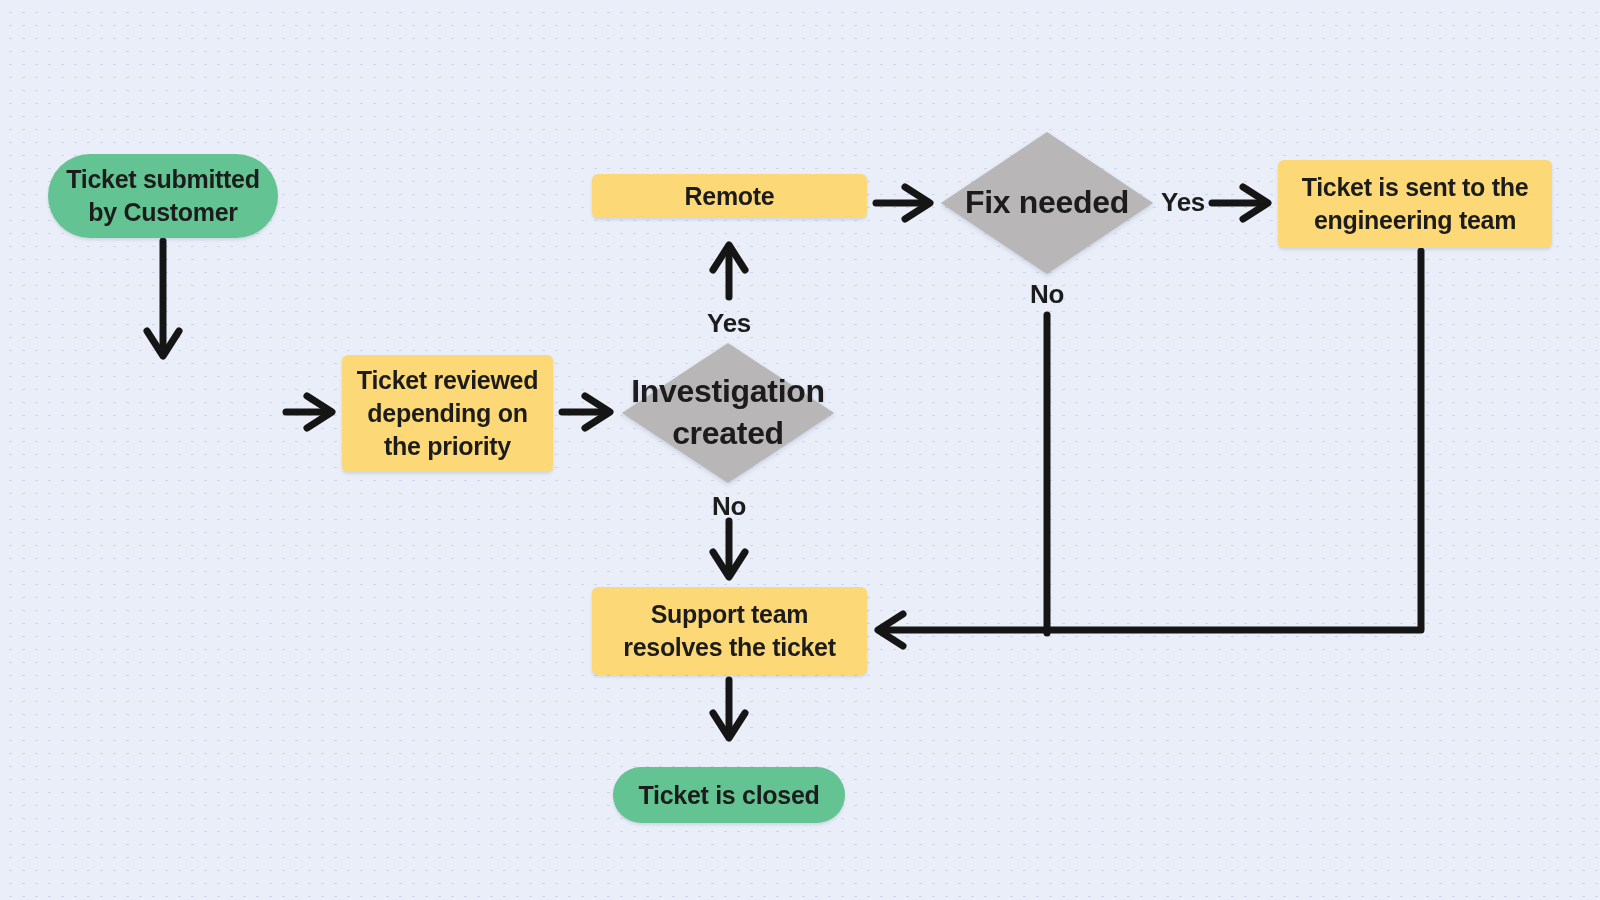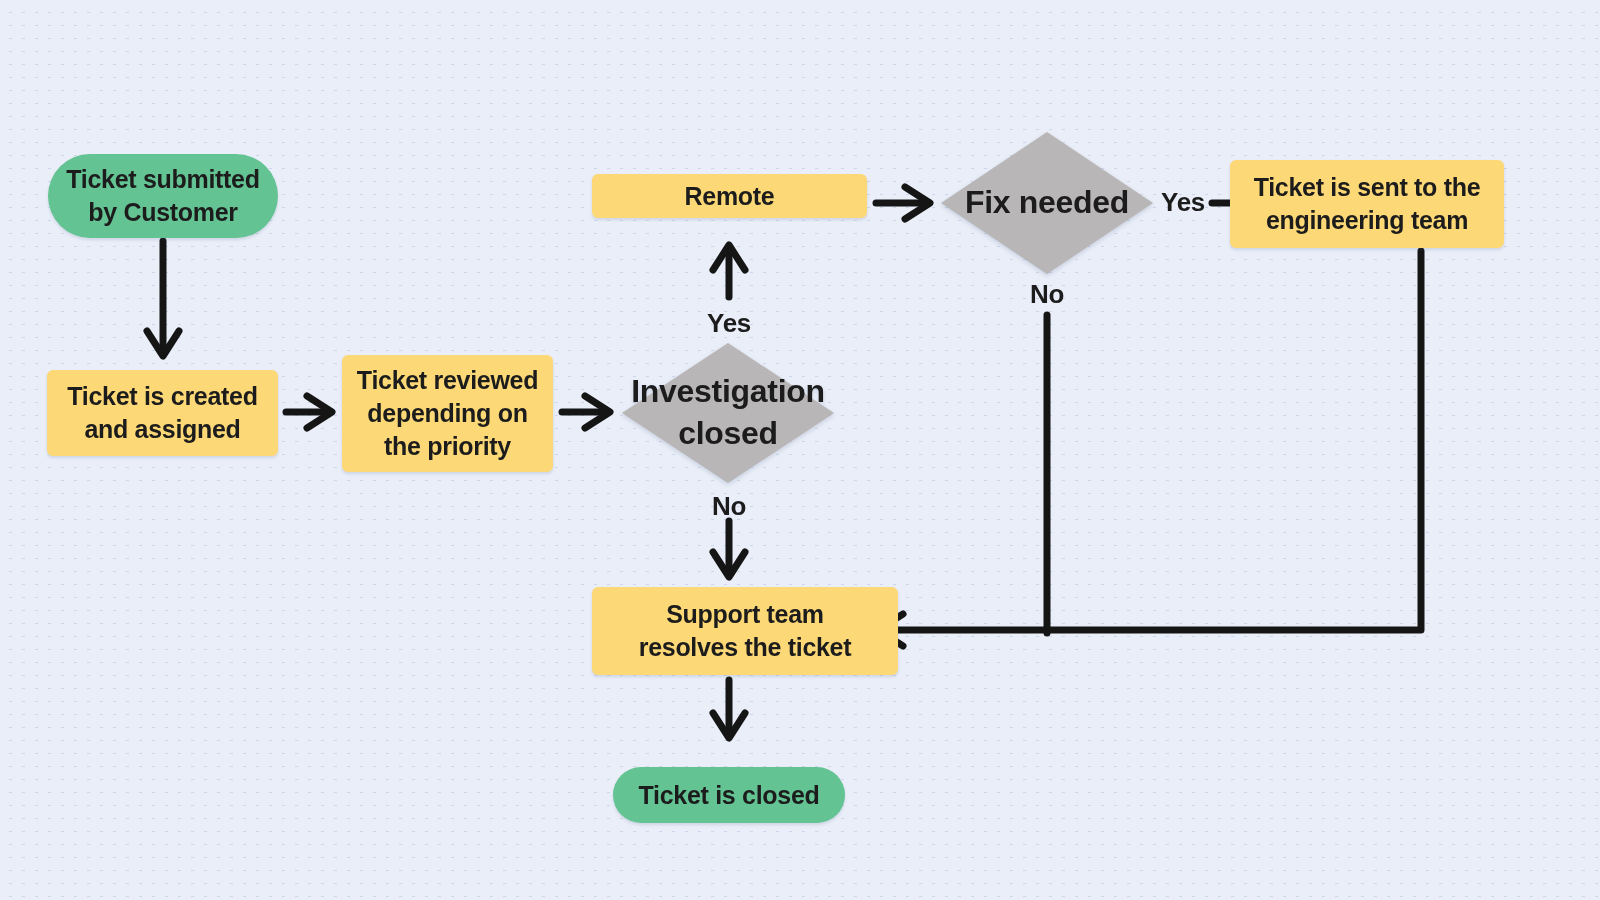--- a/index.html
+++ b/index.html
@@ -78,22 +78,22 @@
     color: var(--text, #151515);
     white-space: nowrap;
   }
   
   #n-submitted   { left: 48px;   top: 154px; width: 230px; height: 84px;  border-radius: 42px; }
   #n-created     { left: 47px;   top: 370px; width: 231px; height: 86px; }
   #n-reviewed    { left: 342px;  top: 355px; width: 211px; height: 117px; }
   #n-investigation { left: 622px; top: 343px; width: 212px; height: 140px; }
   #n-remote      { left: 592px;  top: 174px; width: 275px; height: 44px; }
   #n-fix         { left: 941px;  top: 132px; width: 212px; height: 142px; }
-  #n-sent        { left: 1230px; top: 160px; width: 274px; height: 88px; }
-  #n-support     { left: 592px;  top: 587px; width: 306px; height: 88px; }
+  #n-sent        { left: 1278px; top: 160px; width: 274px; height: 88px; }
+  #n-support     { left: 592px;  top: 587px; width: 275px; height: 88px; }
   #n-closed      { left: 613px;  top: 747px; width: 232px; height: 56px;  border-radius: 28px; margin-top: 20px; }
   
   #l-yes-remote  { left: 729px;  top: 323px; }
   #l-no-inv      { left: 729px;  top: 506px; }
   #l-no-fix      { left: 1047px; top: 294px; }
   #l-yes-eng     { left: 1183px; top: 202px; }
 </style>
 </head>
 <body>
 
@@ -113,31 +113,29 @@
     <path class="conn" d="M1212 203 L1260 203" marker-end="url(#ah)"></path>
     <path class="conn" d="M729 521 L729 569" marker-end="url(#ah)"></path>
     <path class="conn" d="M729 680 L729 730" marker-end="url(#ah)"></path>
     <path class="conn" d="M1047 315 L1047 633"></path>
     <path class="conn" d="M1421 251 L1421 630 L886 630" marker-end="url(#ah)"></path>
   </svg>
 
   <div class="node terminator" id="n-submitted">Ticket submitted
 by Customer</div>
 
-  <div class="node process" id="n-created">Ticket is created
-and assigned</div>
 
   <div class="node process" id="n-reviewed">Ticket reviewed
 depending on
 the priority</div>
 
   <div class="decision-wrap" id="n-investigation">
     <div class="decision-bg"></div>
     <div class="decision-label">Investigation
-closed</div>
+created</div>
   </div>
 
   <div class="node process" id="n-remote">Remote</div>
 
   <div class="decision-wrap" id="n-fix">
     <div class="decision-bg"></div>
     <div class="decision-label">Fix needed</div>
   </div>
 
   <div class="node process" id="n-sent">Ticket is sent to the

